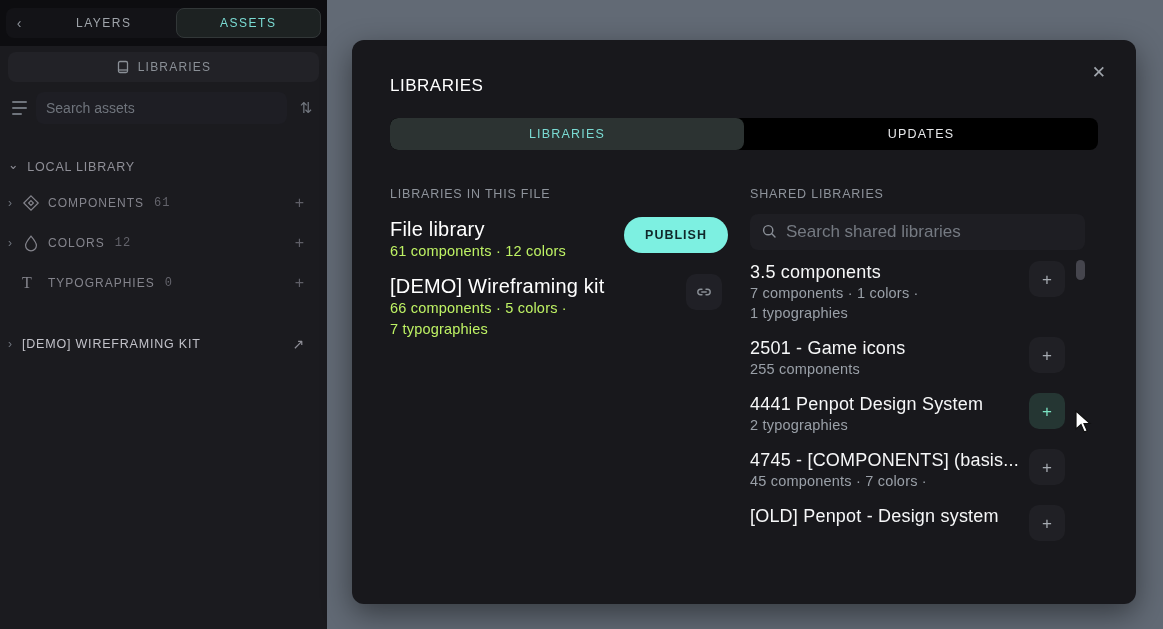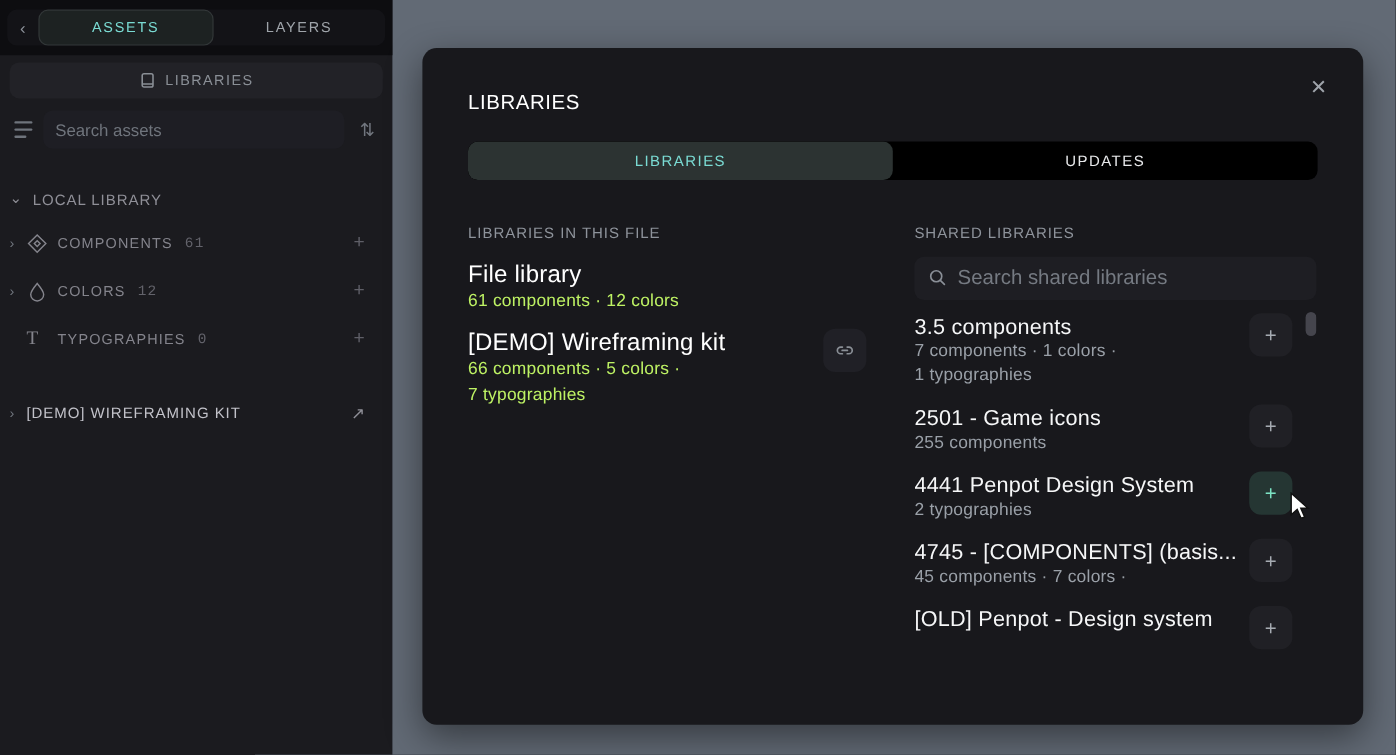--- a/index.html
+++ b/index.html
@@ -88,21 +88,21 @@
   .modal-tabs {
     margin-top:22px; height:32px; background:#000000; border-radius:8px;
     display:flex; overflow:hidden;
   }
   .modal-tab {
     flex:1; display:flex; align-items:center; justify-content:center;
     font-size:12.5px; letter-spacing:1.2px; color:#e7e8ea; cursor:pointer;
   }
   .modal-tab.active { background:#2c3332; border-radius:8px; color:#7adbd3; }
 
-  .columns { display:flex; gap:24px; margin-top:37px; }
+  .columns { display:flex; gap:12px; margin-top:37px; }
   .col-left { width:348px; }
   .col-right { width:335px; }
   .sec-header { color:#8e939b; font-size:12.5px; letter-spacing:0.8px; }
 
   .file-row { display:flex; margin-top:16px; }
   .file-row + .file-row { margin-top:12px; }
   .f-text { width:232px; }
   .f-name { color:#ffffff; font-size:20px; line-height:24px; letter-spacing:0.2px; }
   .f-desc, .f-desc2 { color:#bef264; font-size:14.5px; line-height:21px; letter-spacing:0.2px; }
   .publish-btn {
@@ -149,22 +149,22 @@
 
 <div style="position:absolute;inset:0;"></div>
 
 <div class="sidebar">
 
   <div class="side-tabs-wrap">
     <div class="side-tabs">
       <span class="back-btn">
           <span>‹</span>
         </span>
+      <div class="side-tab">LAYERS</div>
       <div class="side-tab active">ASSETS</div>
-      <div class="side-tab">LAYERS</div>
     </div>
   </div>
 
   <div class="lib-btn">
     <span>
       <svg width="14" height="14" viewBox="0 0 14 14" fill="none" stroke="#8a8f96" stroke-width="1.3">
         <rect x="2.5" y="1.5" width="9" height="11" rx="1.5"></rect>
         <line x1="2.5" y1="10" x2="11.5" y2="10"></line>
       </svg>
     </span>
@@ -239,20 +239,21 @@
   <div class="columns">
 
     <div class="col-left">
       <div class="sec-header">LIBRARIES IN THIS FILE</div>
 
       <div class="file-row">
         <div class="f-text">
           <div class="f-name">File library</div>
           <div class="f-desc">61 components · 12 colors</div>
         </div>
+        <button class="publish-btn">PUBLISH</button>
       </div>
 
       <div class="file-row">
         <div class="f-text">
           <div class="f-name">[DEMO] Wireframing kit</div>
           <div class="f-desc">66 components · 5 colors ·</div>
           <div class="f-desc2">7 typographies</div>
         </div>
         <button class="icon-btn">
           <span>

